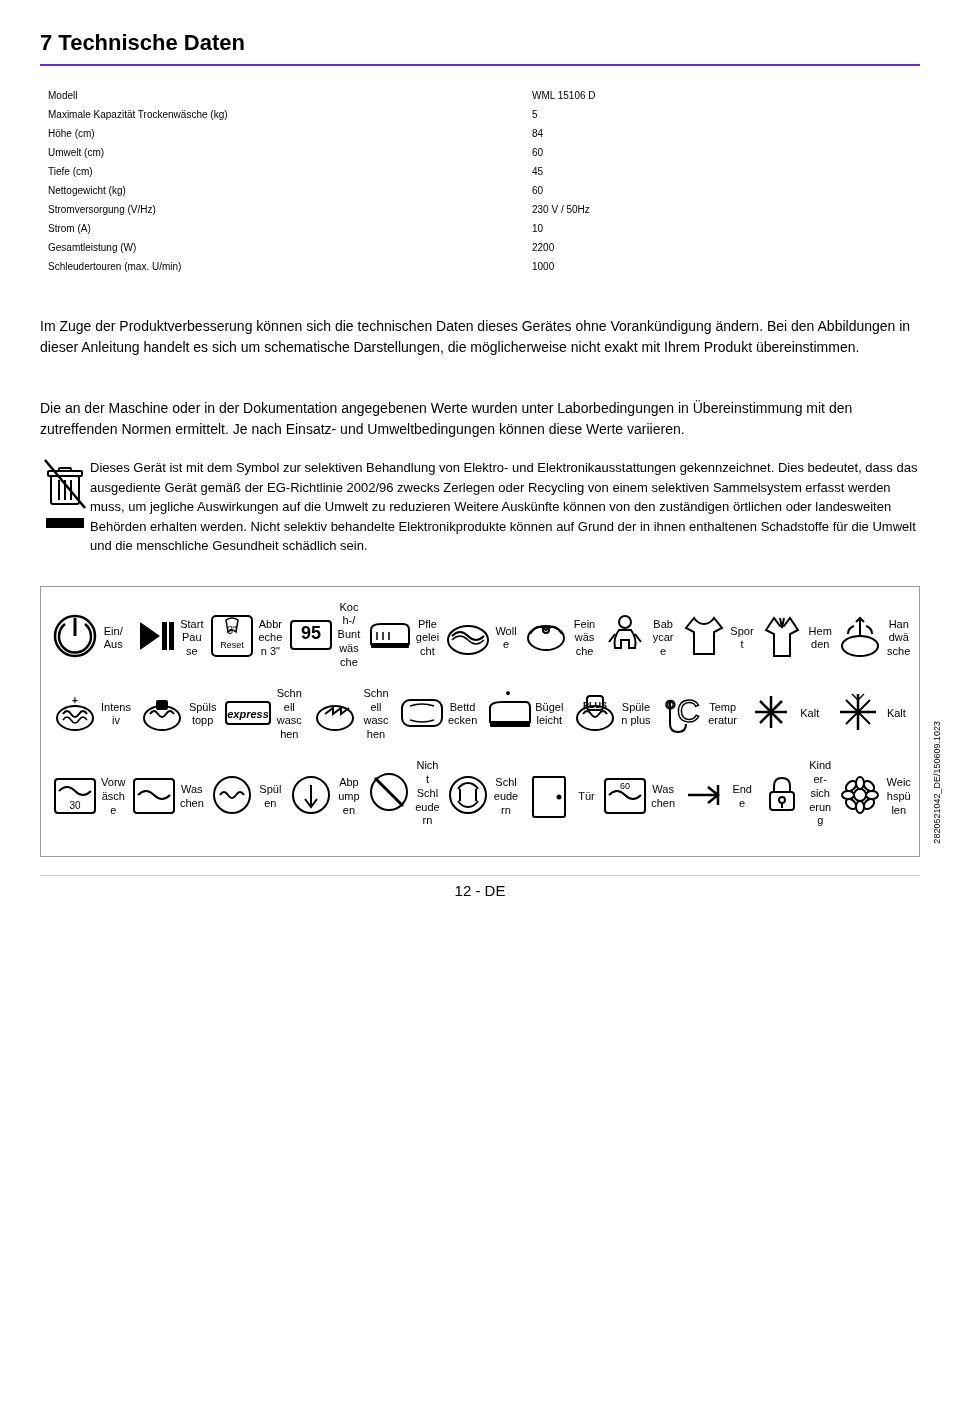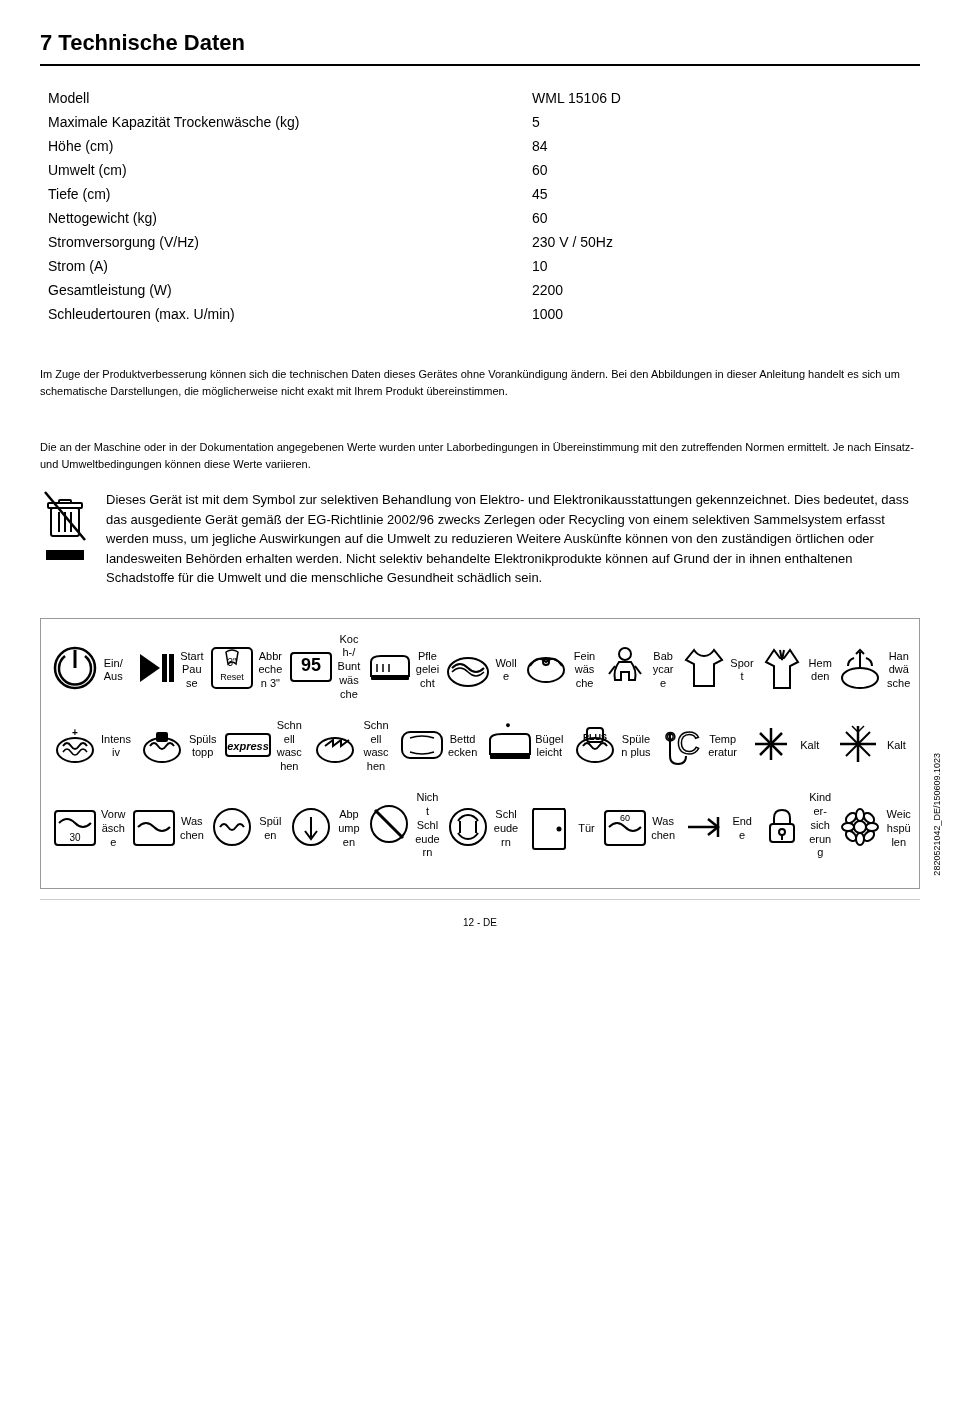--- a/index.html
+++ b/index.html
@@ -9,53 +9,53 @@
       background: #fff;
       color: #000;
       width: 960px;
       min-height: 1418px;
       padding: 30px 40px;
     }
 
     h1 {
       font-size: 22px;
       font-weight: bold;
-      border-bottom: 2px solid #000000;
+      border-bottom: 2px solid #6d28d9;
       padding-bottom: 8px;
       margin-bottom: 20px;
     }
 
     .specs-table {
       width: 100%;
       border-collapse: collapse;
       margin-bottom: 30px;
     }
     .specs-table td {
       padding: 4px 8px;
-      font-size: 14px;
+      font-size: 10px;
       vertical-align: top;
     }
     .specs-table td:first-child {
       width: 55%;
     }
     .specs-table td:last-child {
       width: 45%;
     }
 
     .info-section {
       margin-bottom: 18px;
-      font-size: 11px;
+      font-size: 14px;
       line-height: 1.5;
       margin-top: 40px;
     }
 
     .recycling-section {
       display: flex;
       align-items: flex-start;
-      gap: 16px;
+      gap: 0;
       margin-bottom: 30px;
       font-size: 13px;
       line-height: 1.5;
     }
 
     .recycling-icon {
       flex-shrink: 0;
       width: 50px;
       display: flex;
       flex-direction: column;
@@ -109,24 +109,24 @@
     }
 
     .control-label {
       font-size: 11px;
       line-height: 1.25;
       word-break: break-word;
     }
 
     .page-footer {
       text-align: center;
-      font-size: 10px;
-      margin-top: 10px;
+      font-size: 15px;
+      margin-top: 18px;
       border-top: 1px solid #ccc;
-      padding-top: 17px;
+      padding-top: 6px;
     }
 
     
     svg {
       display: block;
     }
 
     .controls-outer {
       position: relative;
     }

